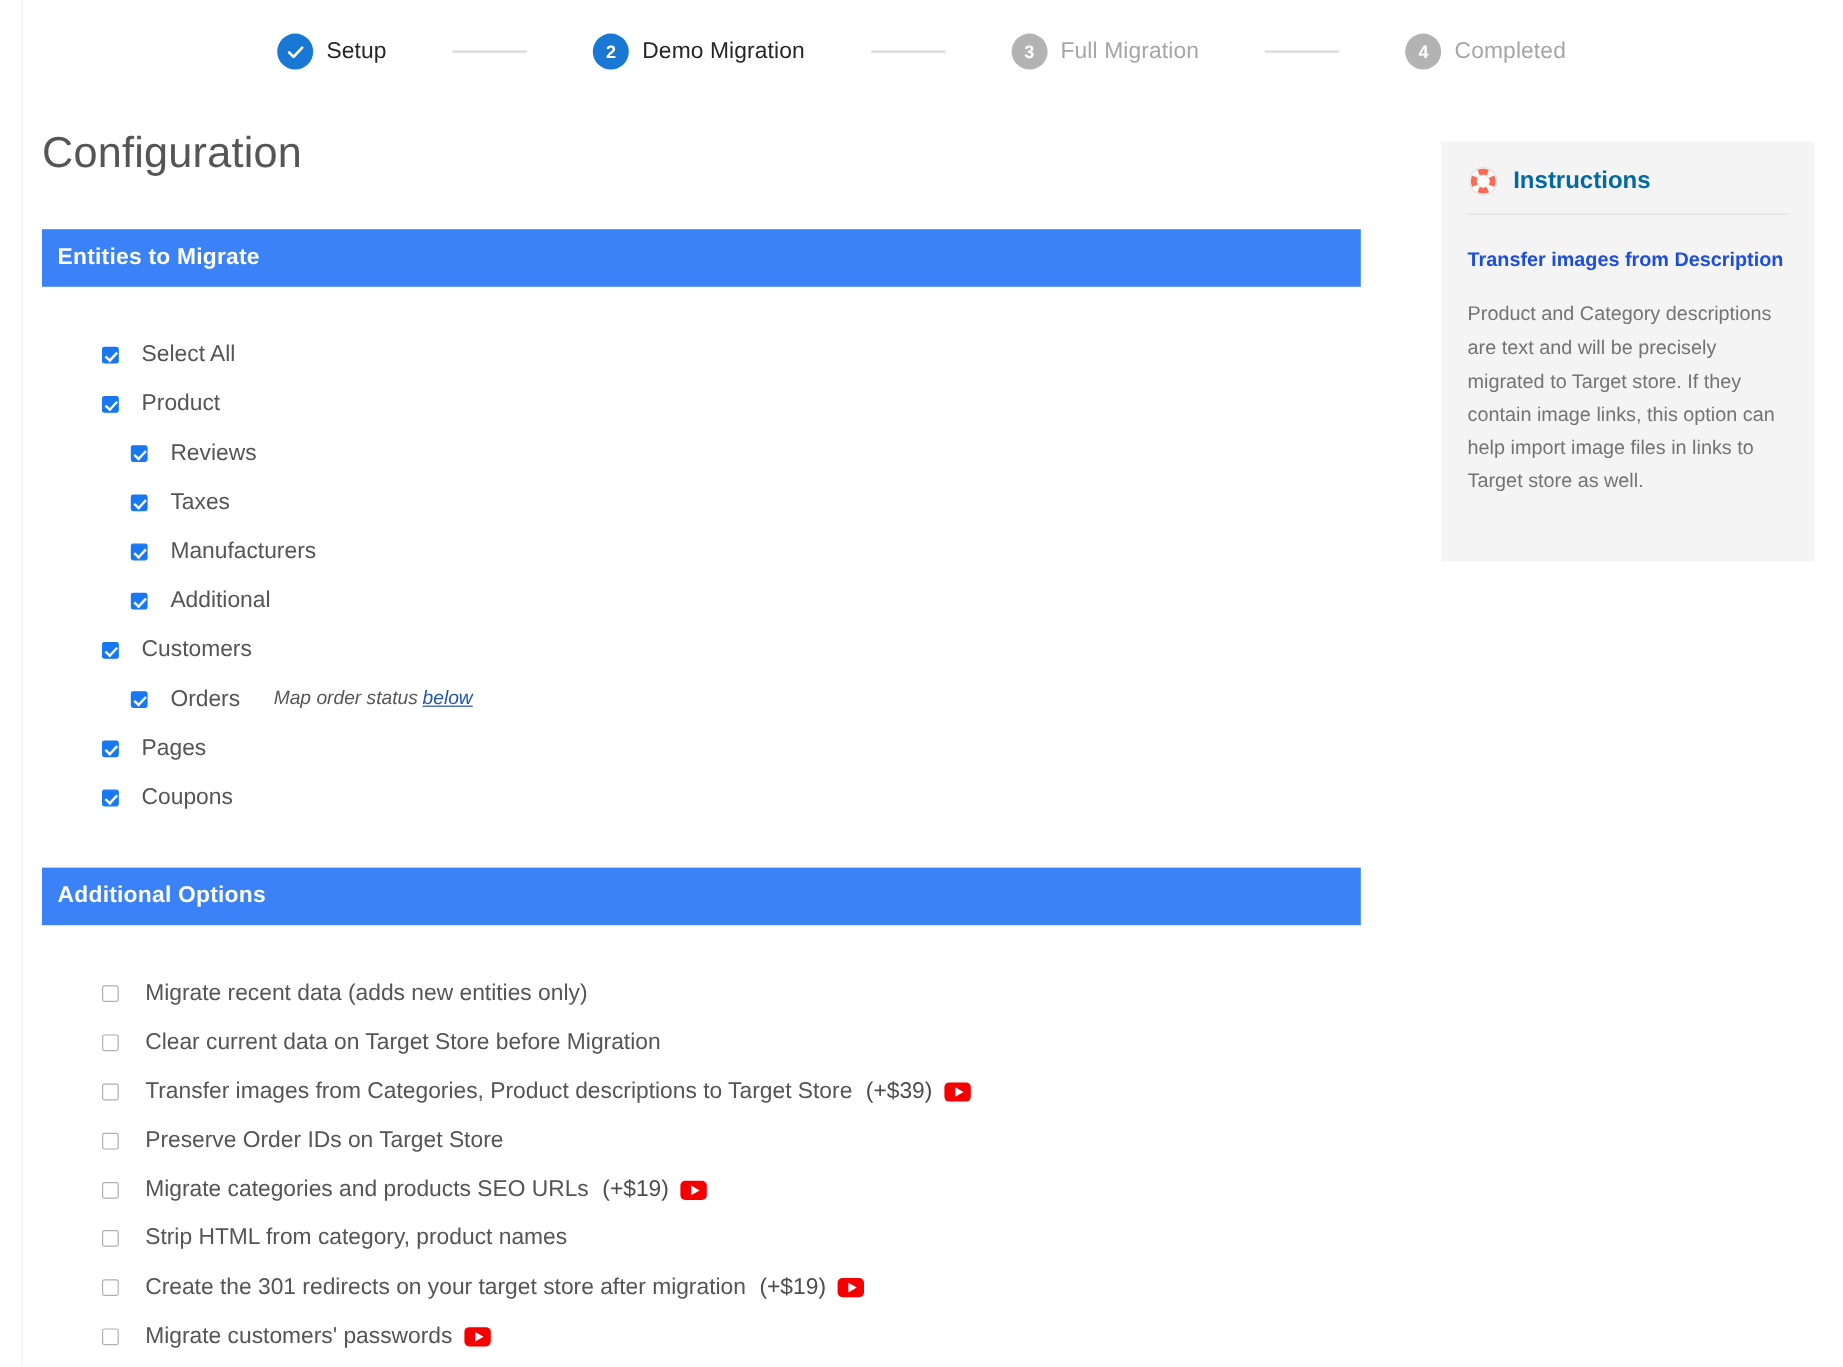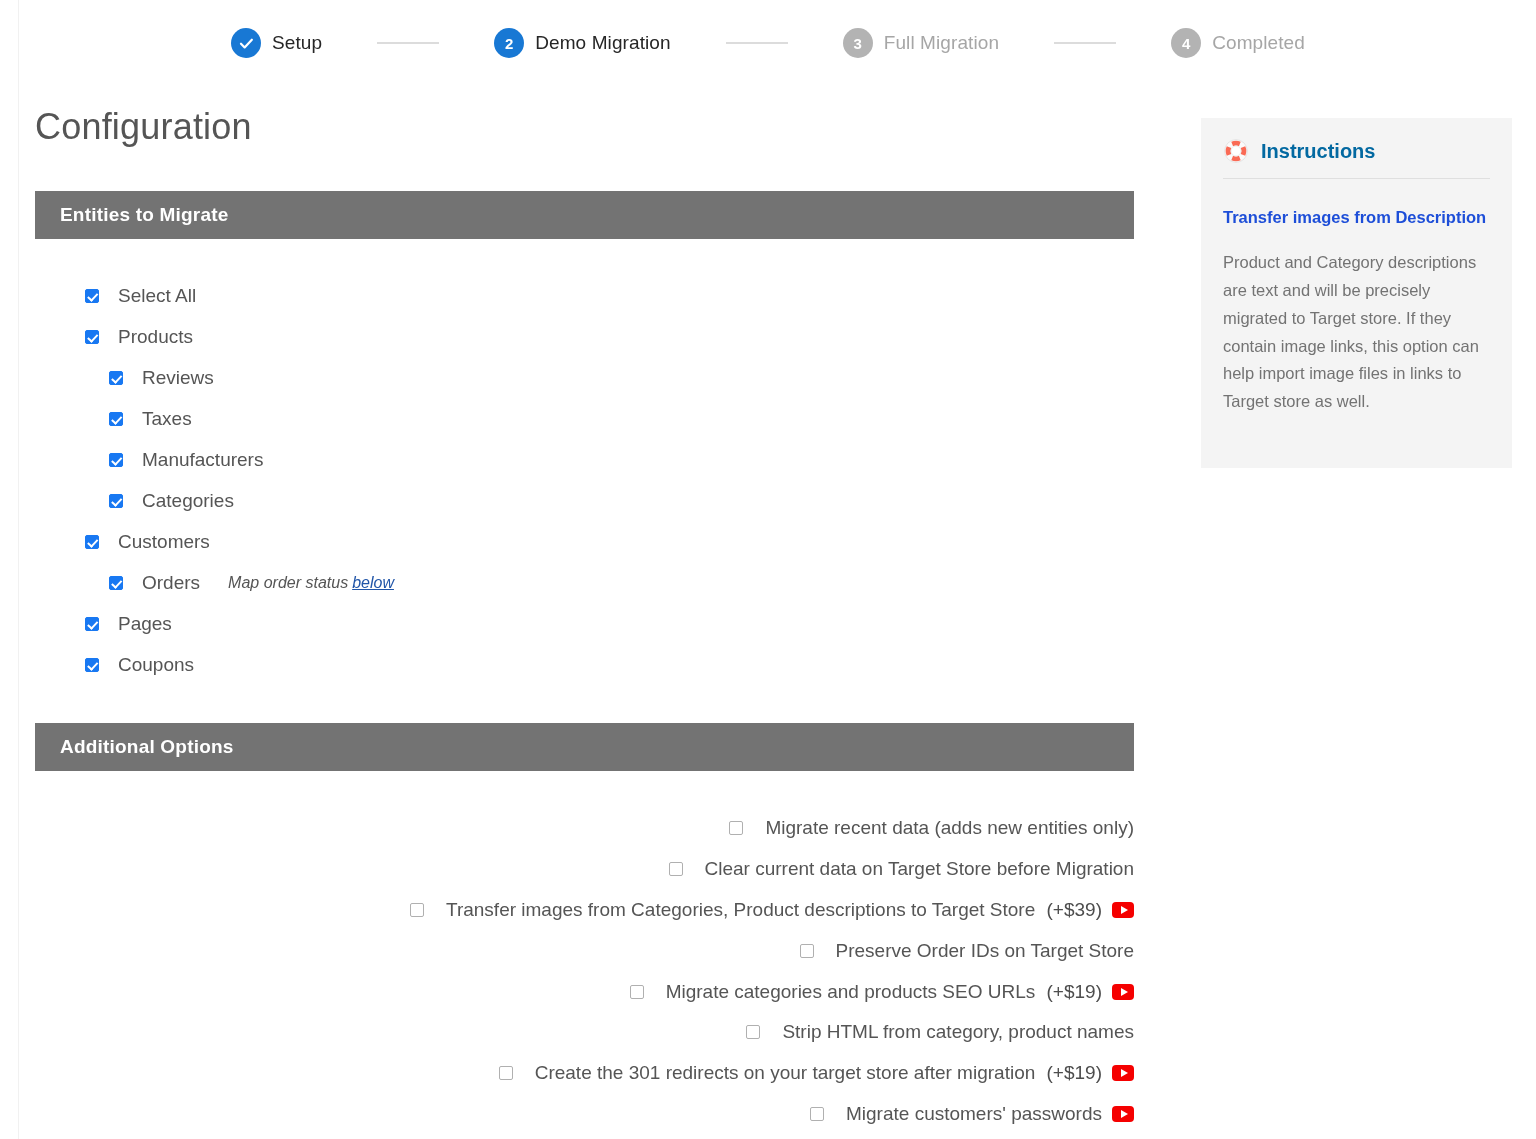--- a/index.html
+++ b/index.html
@@ -52,38 +52,38 @@
   
   .page-title {
     position: absolute; left: 35px; top: 106px;
     font-size: 36px; color: #555555; font-weight: 400;
     letter-spacing: .2px;
   }
 
   
   .section-bar {
     position: absolute; left: 35px; width: 1099px; height: 48px;
-    background: #737373;
+    background: #3b82f6;
     display: flex; align-items: center;
-    padding-left: 25px;
+    padding-left: 13px;
     color: #ffffff; font-size: 19px; font-weight: 600;
     letter-spacing: .2px;
   }
   #bar-entities { top: 191px; }
   #bar-additional { top: 723px; }
 
   
   .entity-list { position: absolute; left: 35px; top: 275px; width: 1099px; text-align: right; }
   .opt-list    { position: absolute; left: 35px; top: 808px; width: 1099px; }
 
   .row {
     display: flex; align-items: center;
     height: 41px;
   }
-  .opt-list .row { height: 40.8px; justify-content: flex-end; }
+  .opt-list .row { height: 40.8px; }
 
   .row .indent0 { width: 50px; flex: 0 0 50px; }
   .row .indent1 { width: 74px; flex: 0 0 74px; }
 
   
   .cb {
     width: 14px; height: 14px; border-radius: 2px;
     flex: 0 0 14px;
     position: relative;
     display: inline-block;
@@ -213,41 +213,41 @@
   <div class="section-bar" id="bar-entities">Entities to Migrate</div>
   <div class="entity-list" id="entity-list">
       <div class="row">
         <div class="indent0"></div>
         <span class="cb checked"></span>
         <span class="row-label">Select All</span>
       </div>
       <div class="row">
         <div class="indent0"></div>
         <span class="cb checked"></span>
-        <span class="row-label">Products</span>
+        <span class="row-label">Product</span>
       </div>
       <div class="row">
         <div class="indent1"></div>
         <span class="cb checked"></span>
         <span class="row-label">Reviews</span>
       </div>
       <div class="row">
         <div class="indent1"></div>
         <span class="cb checked"></span>
         <span class="row-label">Taxes</span>
       </div>
       <div class="row">
         <div class="indent1"></div>
         <span class="cb checked"></span>
         <span class="row-label">Manufacturers</span>
       </div>
       <div class="row">
         <div class="indent1"></div>
         <span class="cb checked"></span>
-        <span class="row-label">Categories</span>
+        <span class="row-label">Additional</span>
       </div>
       <div class="row">
         <div class="indent0"></div>
         <span class="cb checked"></span>
         <span class="row-label">Customers</span>
       </div>
       <div class="row">
         <div class="indent1"></div>
         <span class="cb checked"></span>
         <span class="row-label">Orders</span>

